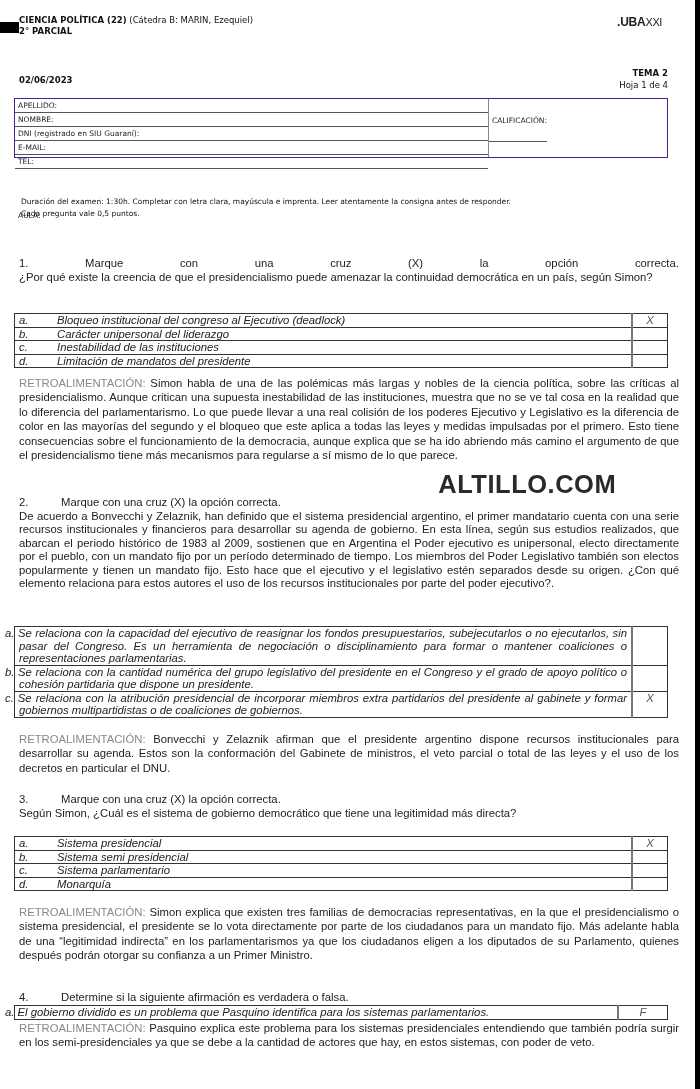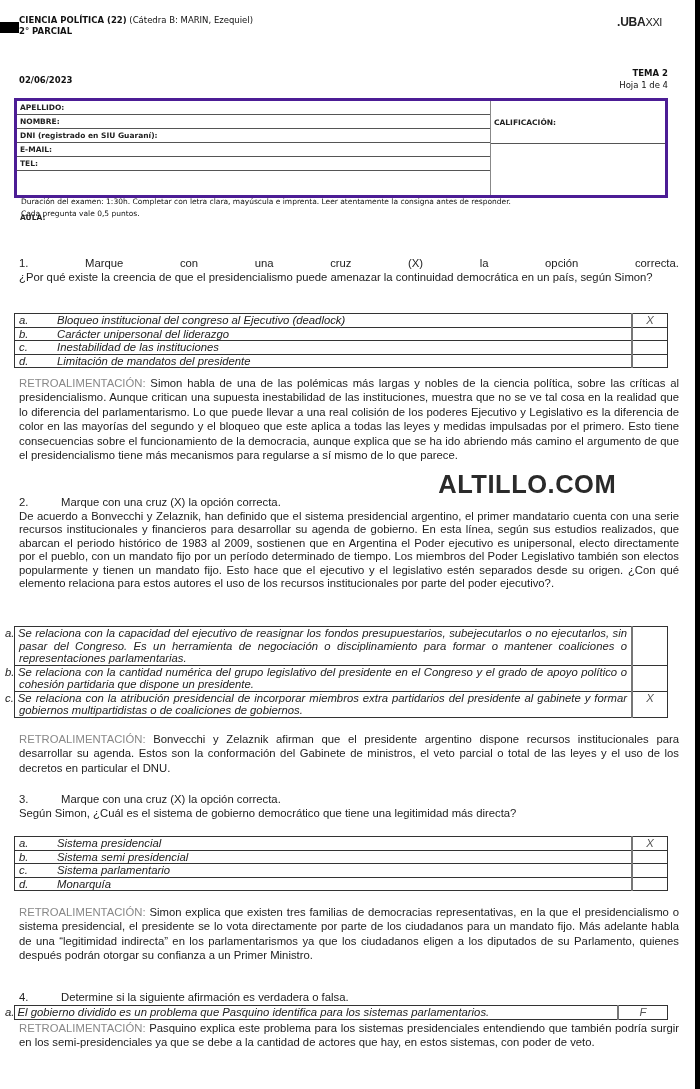--- a/index.html
+++ b/index.html
@@ -15,26 +15,26 @@
   .course { left: 19px; top: 15px; line-height: 11px; }
   .course .bold { font-weight: bold; }
   .parcial { left: 19px; top: 26px; font-weight: bold; }
   .date { left: 19px; top: 75px; font-weight: bold; }
   .uba { position: absolute; left: 617px; top: 15px; font-family: "Liberation Sans", sans-serif; font-size: 12px; }
   .uba .b { font-weight: bold; letter-spacing: -0.2px; }
   .uba .x { font-weight: normal; font-size: 11px; letter-spacing: -0.5px; }
   .tema { right: 32px; top: 68px; font-weight: bold; text-align: right; }
   .hoja { right: 32px; top: 80px; text-align: right; }
 
-  .id-table { position: absolute; left: 14px; top: 98px; width: 654px; height: 100px;
-    border: 3px solid #4c1d95; box-sizing: border-box; display: flex; font-weight: bold; }
+  .id-table { position: absolute; left: 14px; top: 98px; width: 654px; height: 60px;
+    border: 1px solid #4c1d95; box-sizing: border-box; display: flex; }
   .id-left { width: 473px; border-right: 1px solid #888; display: flex; flex-direction: column; }
   .id-row { flex: 1; border-bottom: 1px solid #555; font-family: "DejaVu Sans", sans-serif; font-size: 7.5px; padding-left: 3px; line-height: 13px; }
   .id-row:last-child { border-bottom: none; margin-top: 40px; }
-  .id-right { flex: 1; display: flex; flex-direction: column; }
+  .id-right { flex: 1; display: flex; }
   .id-cell { font-family: "DejaVu Sans", sans-serif; font-size: 7.5px; padding-left: 3px; }
   .id-calif { height: 42px; border-bottom: 1px solid #555; display: flex; align-items: center; }
   .id-doc { flex: 1; padding-top: 3px; }
 
   .instr { position: absolute; left: 21px; top: 196px; font-family: "DejaVu Sans", sans-serif; font-size: 7.5px; line-height: 12px; color: #111; }
 
   .body { font-family: "Liberation Sans", sans-serif; font-size: 11.3px; color: #222; }
   .q { position: absolute; left: 19px; width: 660px; line-height: 13.5px; text-align: justify; }
   .q .qhead { display: flex; }
   .q .qnum { width: 42px; }

